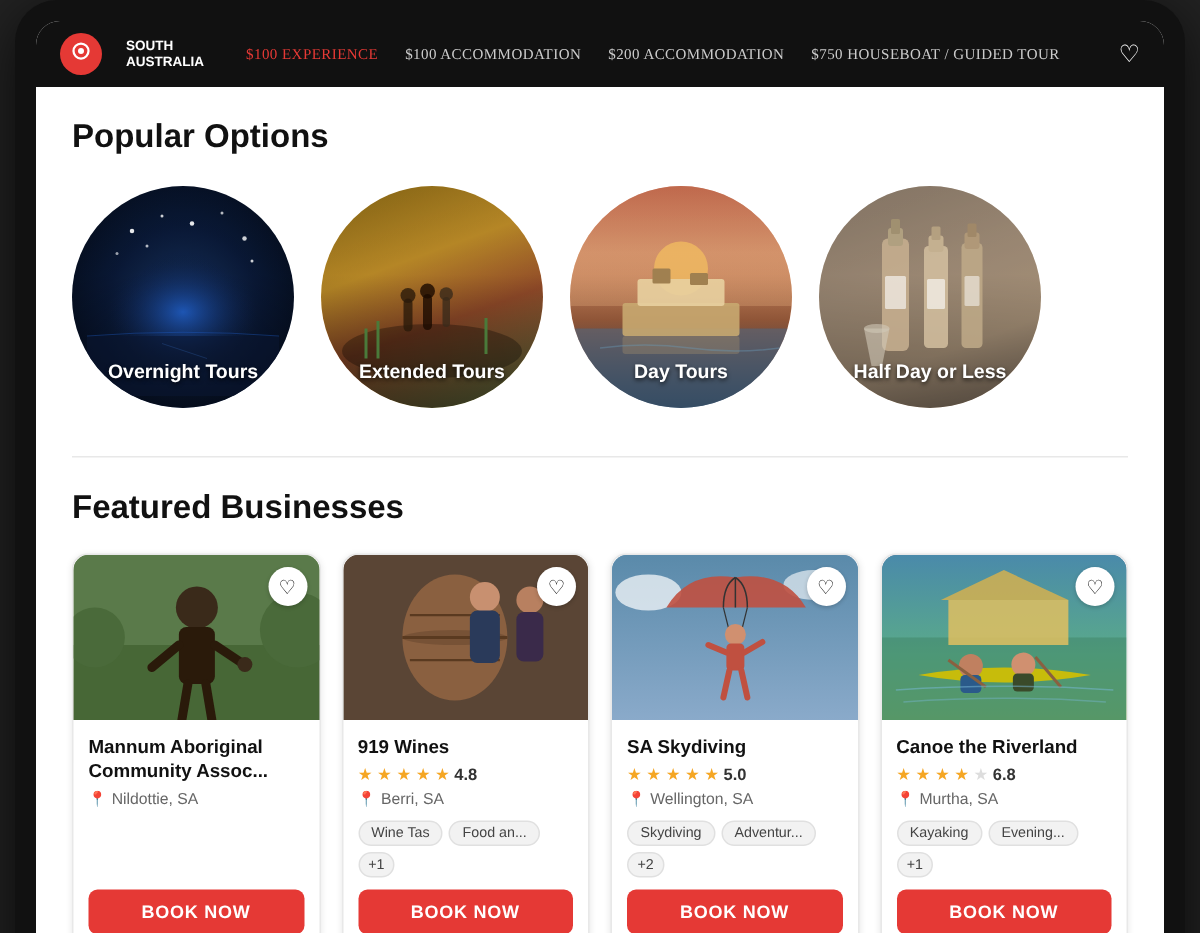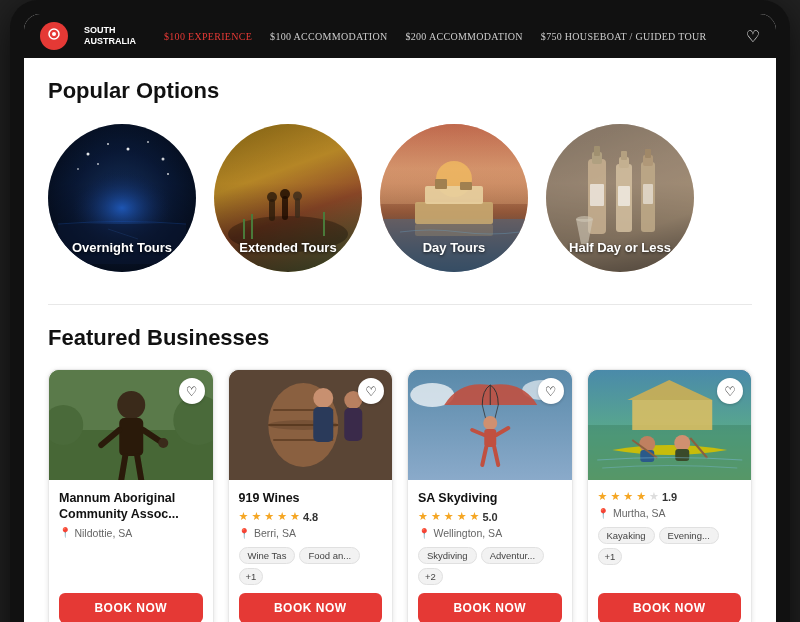--- a/index.html
+++ b/index.html
@@ -617,27 +617,28 @@
                 <line x1="50" y1="70" x2="75" y2="88" stroke="#8a6040" stroke-width="2"></line>
                 <line x1="108" y1="68" x2="125" y2="88" stroke="#8a6040" stroke-width="2"></line>
 
                 <path d="M15,90 Q87,85 160,90" fill="none" stroke="#7abada" stroke-width="1" opacity="0.5"></path>
                 <path d="M20,98 Q87,93 155,98" fill="none" stroke="#7abada" stroke-width="1" opacity="0.4"></path>
               </svg>
             </div>
             <div class="card-heart">♡</div>
           </div>
           <div class="card-body">
+            <div class="card-name">Canoe the Riverland</div>
             <div class="stars-row">
               <span class="star">★</span>
               <span class="star">★</span>
               <span class="star">★</span>
               <span class="star">★</span>
               <span class="star" style="color:#ddd;">★</span>
-              <span class="rating-num">1.9</span>
+              <span class="rating-num">6.8</span>
             </div>
             <div class="location-row">
               <span class="pin-icon">📍</span>
               <span class="location-text">Murtha, SA</span>
             </div>
             <div class="tags-row">
               <span class="tag">Kayaking</span>
               <span class="tag">Evening...</span>
               <span class="tag-more">+1</span>
             </div>

